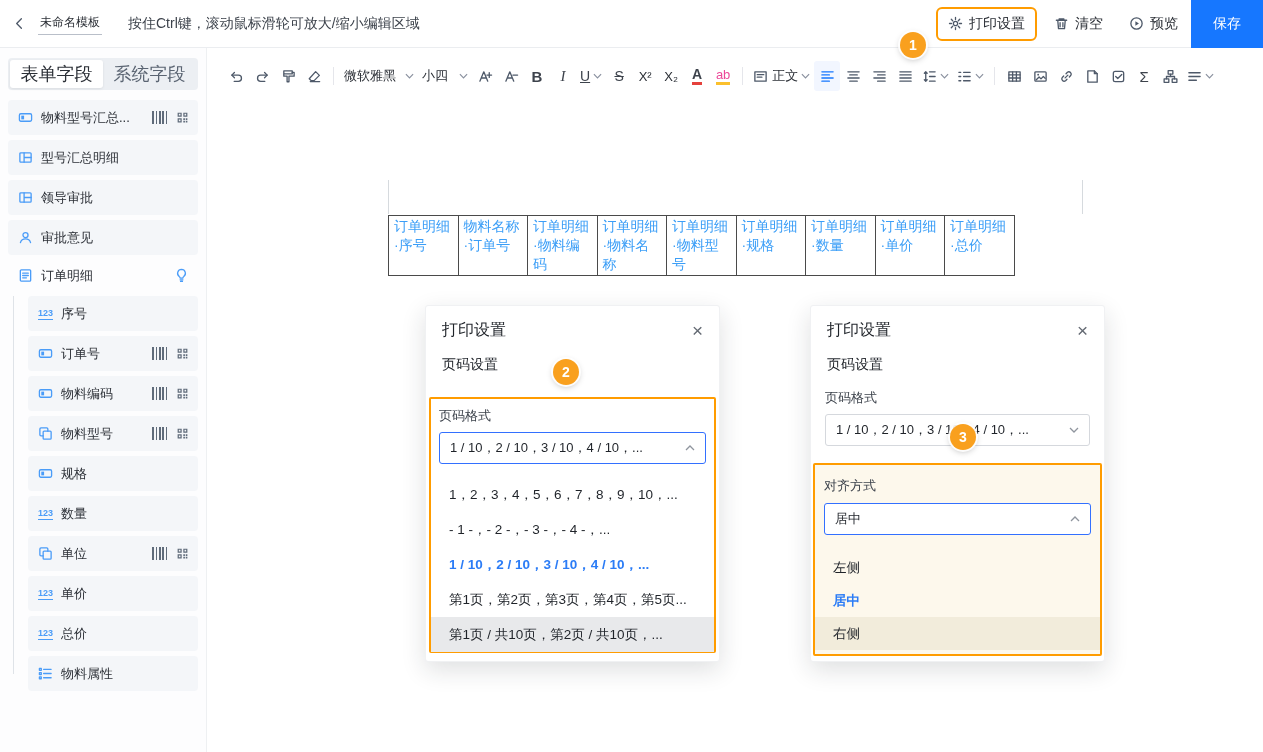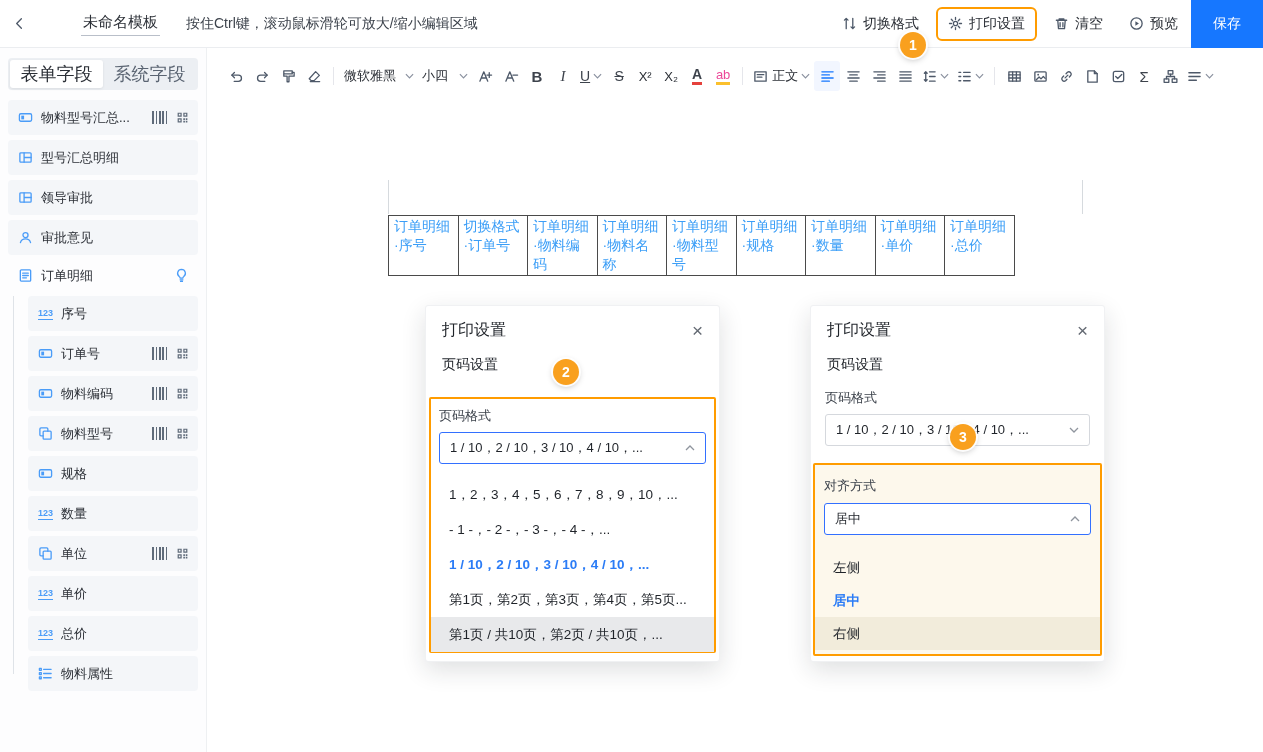--- a/index.html
+++ b/index.html
@@ -8,21 +8,21 @@
     font-family: "Liberation Sans", "DejaVu Sans", sans-serif;
     background:#fff; color:#333; overflow:hidden; position:relative;
   }
   svg { display:block; }
   .si { width:15px; height:15px; stroke:currentColor; fill:none; stroke-width:1.4; stroke-linecap:round; stroke-linejoin:round; }
 
   
   .topbar { position:absolute; top:0; left:0; right:0; height:48px; background:#fff;
             border-bottom:1px solid #ebedf0; display:flex; align-items:center; z-index:40; }
   .back-btn { width:38px; height:100%; display:flex; align-items:center; justify-content:center; color:#4e5969; cursor:pointer; }
-  .doc-title { font-size:15px; color:#2b2f36; border-bottom:1px solid #b9bfc9; padding:1px 2px 3px; margin-right:26px; cursor:text;margin-left:43px; }
+  .doc-title { font-size:12px; color:#2b2f36; border-bottom:1px solid #b9bfc9; padding:1px 2px 3px; margin-right:26px; cursor:text; }
   .top-hint { font-size:14px; color:#3d434c; }
   .top-right { margin-left:auto; display:flex; align-items:center; height:100%; }
   .top-act { display:flex; align-items:center; gap:6px; font-size:14px; color:#2b2f36; padding:0 13px; height:100%; cursor:pointer; white-space:nowrap; }
   .top-act .si { color:#4e5969; }
   .print-wrap { border:2px solid #ff9c00; border-radius:6px; height:34px; display:flex; align-items:center; margin:0 4px; }
   .print-wrap .top-act { height:30px; padding:0 10px; }
   .save-btn { width:72px; height:48px; background:#1677ff; color:#fff; font-size:14px;
               display:flex; align-items:center; justify-content:center; cursor:pointer; }
 
   
@@ -124,28 +124,20 @@
     <span>
         <svg class="si" viewBox="0 0 16 16">
           <path d="M10 3L5 8l5 5"></path>
         </svg>
       </span>
   </div>
   <div class="doc-title">未命名模板</div>
   <div class="top-hint">按住Ctrl键，滚动鼠标滑轮可放大/缩小编辑区域</div>
 
   <div class="top-right">
-    <div class="top-act">
-      <span>
-          <svg class="si" viewBox="0 0 16 16">
-            <path d="M4.5 2.5v11M4.5 2.5L2.6 4.4M4.5 2.5l1.9 1.9M11.5 13.5v-11M11.5 13.5l-1.9-1.9M11.5 13.5l1.9-1.9"></path>
-          </svg>
-        </span>
-      <span>切换格式</span>
-    </div>
     <div class="print-wrap">
       <div class="top-act">
         <span>
             <svg class="si" viewBox="0 0 16 16">
               <circle cx="8" cy="8" r="2.3"></circle>
               <path d="M8 1.6v2.1M8 12.3v2.1M1.6 8h2.1M12.3 8h2.1M3.5 3.5L5 5M11 11l1.5 1.5M12.5 3.5L11 5M5 11l-1.5 1.5"></path>
             </svg>
           </span>
         <span>打印设置</span>
       </div>
@@ -596,21 +588,21 @@
 </div>
 
 <main class="canvas">
   <div class="mark-v" id="mark-left"></div>
   <div class="mark-v" id="mark-right"></div>
 
   <table class="doc-table">
     <tbody>
         <tr>
       <td>订单明细·序号</td>
-      <td>切换格式·订单号</td>
+      <td>物料名称·订单号</td>
       <td>订单明细·物料编码</td>
       <td>订单明细·物料名称</td>
       <td>订单明细·物料型号</td>
       <td>订单明细·规格</td>
       <td>订单明细·数量</td>
       <td>订单明细·单价</td>
       <td>订单明细·总价</td>
     </tr>
   </tbody>
     </table>

